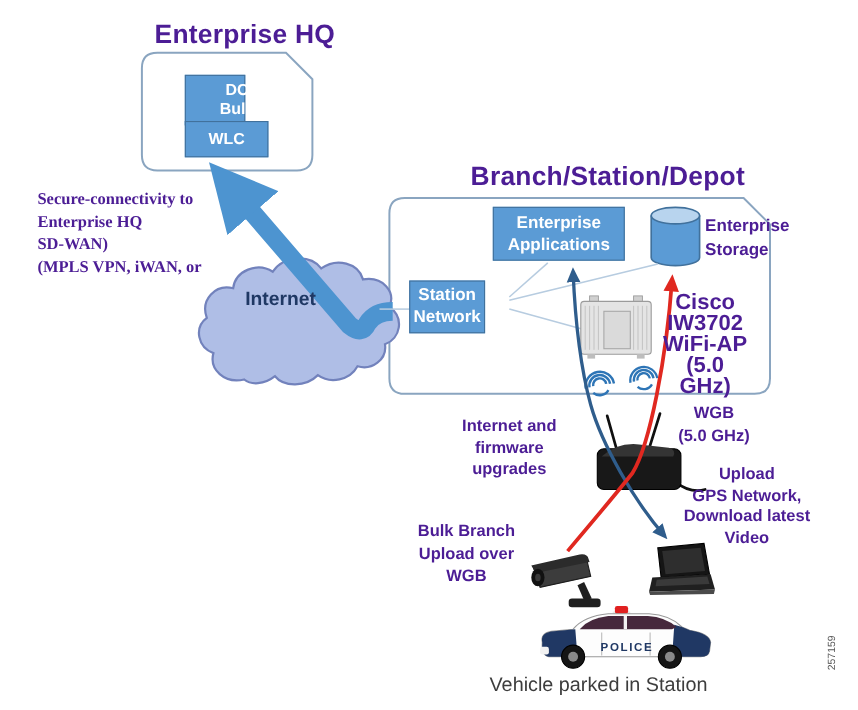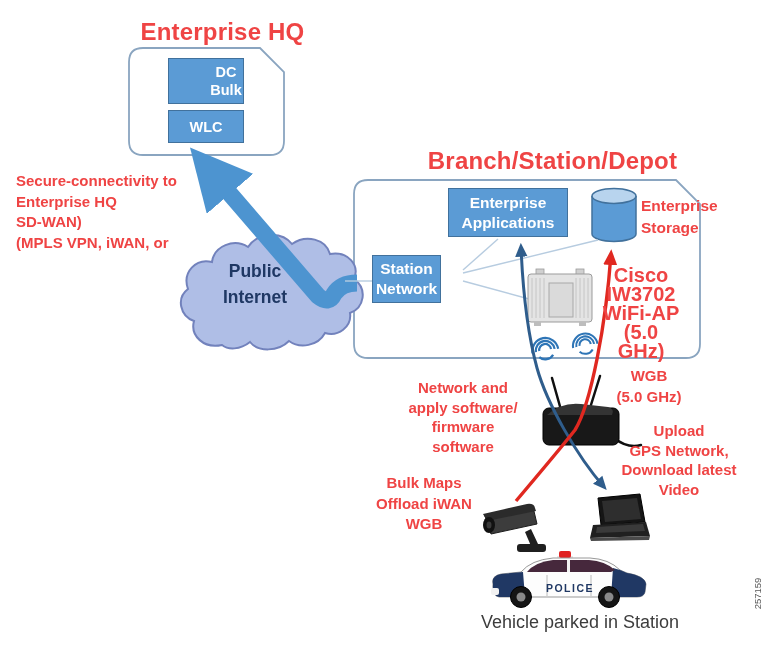--- a/index.html
+++ b/index.html
@@ -1,28 +1,28 @@
 <!DOCTYPE html>
 <html><head>
 <meta charset="utf-8">
 <style>
   html,body{margin:0;padding:0;background:#fff;}
   .canvas{position:relative;width:780px;height:645px;background:#fff;overflow:hidden;
           font-family:"Liberation Sans",sans-serif;}
   .canvas svg{position:absolute;left:0;top:0;}
-  .lbl{position:absolute;color:#ef4444;}
+  .lbl{position:absolute;color:#4c1d95;}
   .title{font-size:24px;font-weight:600;text-align:center;letter-spacing:.2px;}
   .bold-note{font-weight:bold;font-size:15px;line-height:20.5px;}
   .center{text-align:center;}
   .bluebox{position:absolute;box-sizing:border-box;background:#5B9BD5;border:1.5px solid #41719C;
            color:#fff;font-weight:bold;display:flex;align-items:center;justify-content:center;
            text-align:center;}
   .bluebox .inner{line-height:20px;font-size:15.5px;}
   .cloud-label{color:#1F3864;font-weight:bold;font-size:17.5px;line-height:26px;text-align:center;}
-  .caption{font-size:18px;color:#3D3D3D;text-align:center;font-weight:400;}
+  .caption{font-size:18px;color:#3D3D3D;text-align:left;font-weight:400;}
   .fignum{position:absolute;left:735px;top:588px;width:44px;font-size:9.5px;color:#595959;
           text-align:center;transform:rotate(-90deg);transform-origin:center;}
 </style>
 </head>
 <body>
 
 <div class="canvas">
 
   <svg width="780" height="645" viewBox="0 0 780 645">
     <defs>
@@ -141,39 +141,38 @@
       <circle cx="122" cy="47" r="4.5" fill="#8A8A8A"></circle>
     </g>
 
     <path d="M521 247 C523 295 528 335 537 368 C547 404 577 456 604 487" fill="none" stroke="#2F5D8C" stroke-width="3" marker-start="url(#ah-blue)" marker-end="url(#ah-blue-e)"></path>
     <path d="M516 501 C538 475 560 449 575 430 C591 404 606 324 611 254" fill="none" stroke="#E02820" stroke-width="3.4" marker-end="url(#ah-red)"></path>
   </svg>
 
   <div class="lbl title" style="left:120px;top:18px;width:205px;">Enterprise HQ</div>
   <div class="lbl title" style="left:400px;top:147px;width:305px;">Branch/Station/Depot</div>
 
-  <div class="bluebox" style="left:168px;top:58px;width:76px;height:46px;padding-left:40px;">
+  <div class="bluebox" style="left:168px;top:68px;width:55px;height:46px;padding-left:40px;">
     <div class="inner" style="font-size:14.5px;line-height:18px;">
       <div>DC</div>
       <div>Bulk</div>
     </div>
   </div>
   <div class="bluebox" style="left:168px;top:110px;width:76px;height:33px;">
     <div class="inner" style="font-size:14.5px;">WLC</div>
   </div>
 
-  <div class="lbl bold-note" style="left:16px;top:171px;width:212px;">
+  <div class="lbl bold-note" style="left:34px;top:171px;width:212px;font-family:Liberation Serif, serif;">
     <div>Secure-connectivity to</div>
     <div>Enterprise HQ</div>
     <div>SD-WAN)</div>
     <div>(MPLS VPN, iWAN, or</div>
   </div>
 
   <div class="lbl cloud-label" style="left:190px;top:258px;width:130px;">
-    <div>Public</div>
     <div>Internet</div>
   </div>
 
   <div class="bluebox" style="left:448px;top:188px;width:120px;height:49px;">
     <div class="inner">
       <div>Enterprise</div>
       <div>Applications</div>
     </div>
   </div>
   <div class="bluebox" style="left:372px;top:255px;width:69px;height:48px;">
@@ -194,36 +193,35 @@
     <div>WiFi-AP</div>
     <div>(5.0 GHz)</div>
   </div>
 
   <div class="lbl bold-note center" style="left:606px;top:366px;width:86px;">
     <div>WGB</div>
     <div>(5.0 GHz)</div>
   </div>
 
   <div class="lbl bold-note center" style="left:396px;top:378px;width:134px;line-height:19.5px;">
-    <div>Network and</div>
-    <div>apply software/</div>
+    <div>Internet and</div>
     <div>firmware</div>
-    <div>software</div>
+    <div>upgrades</div>
   </div>
 
   <div class="lbl bold-note center" style="left:611px;top:421px;width:136px;line-height:19.5px;">
     <div>Upload</div>
     <div>GPS Network,</div>
     <div>Download latest</div>
     <div>Video</div>
   </div>
 
   <div class="lbl bold-note center" style="left:364px;top:473px;width:120px;">
-    <div>Bulk Maps</div>
-    <div>Offload iWAN</div>
+    <div>Bulk Branch</div>
+    <div>Upload over</div>
     <div>WGB</div>
   </div>
 
   <div class="lbl caption" style="left:445px;top:612px;width:270px;">Vehicle parked in Station</div>
 
   <div class="fignum">257159</div>
 
 </div>
 
 </body></html>

